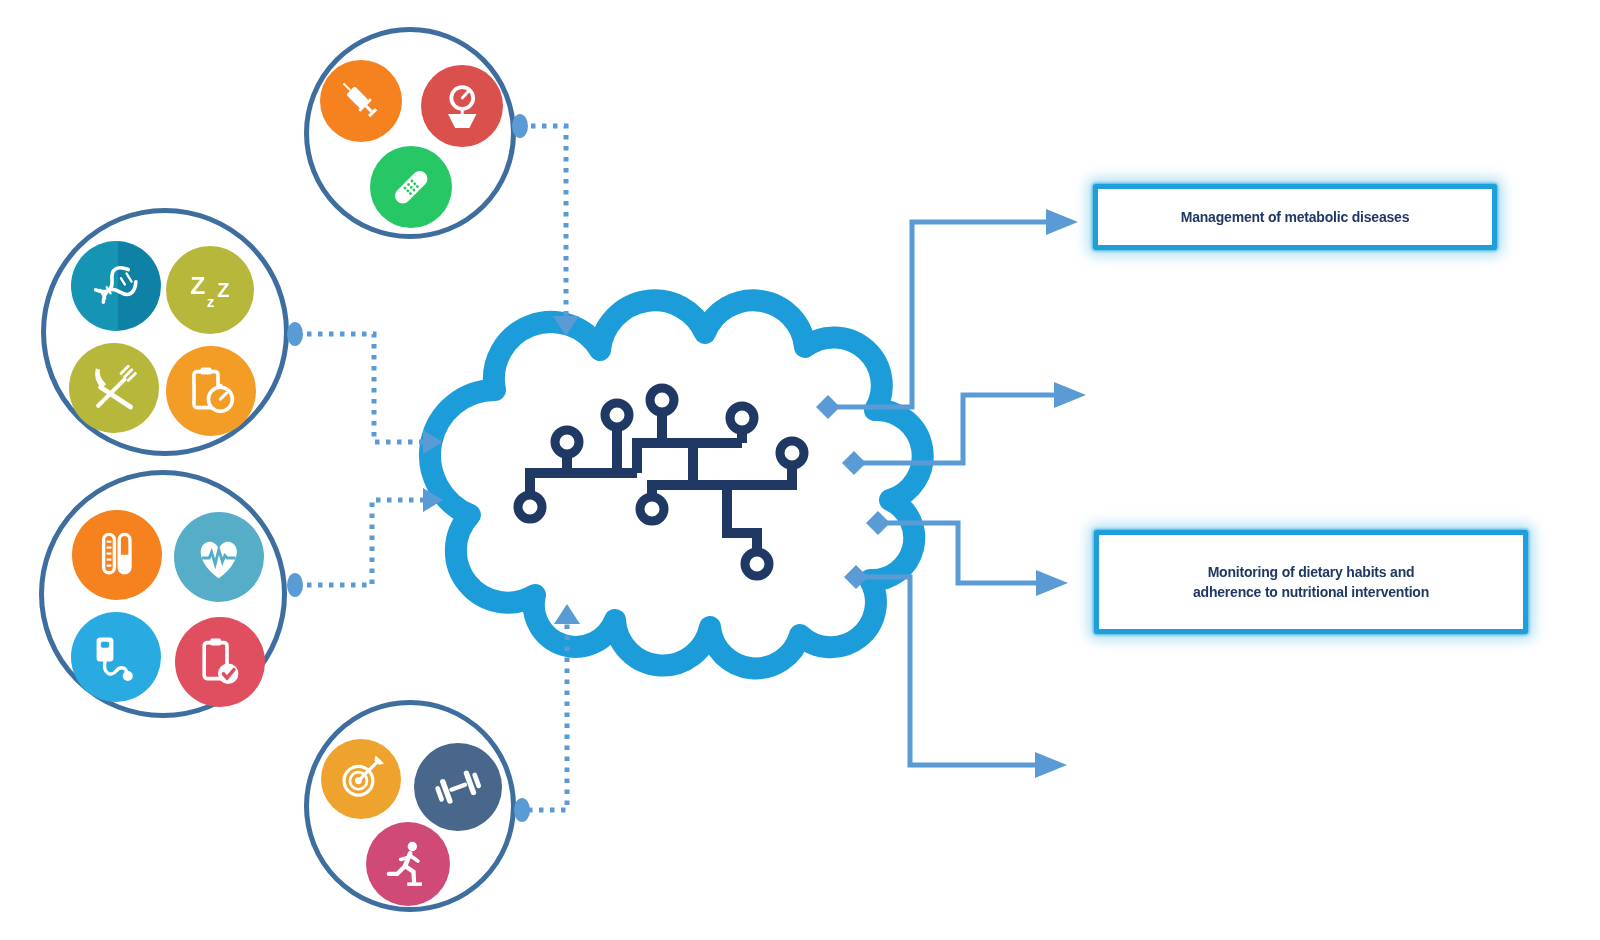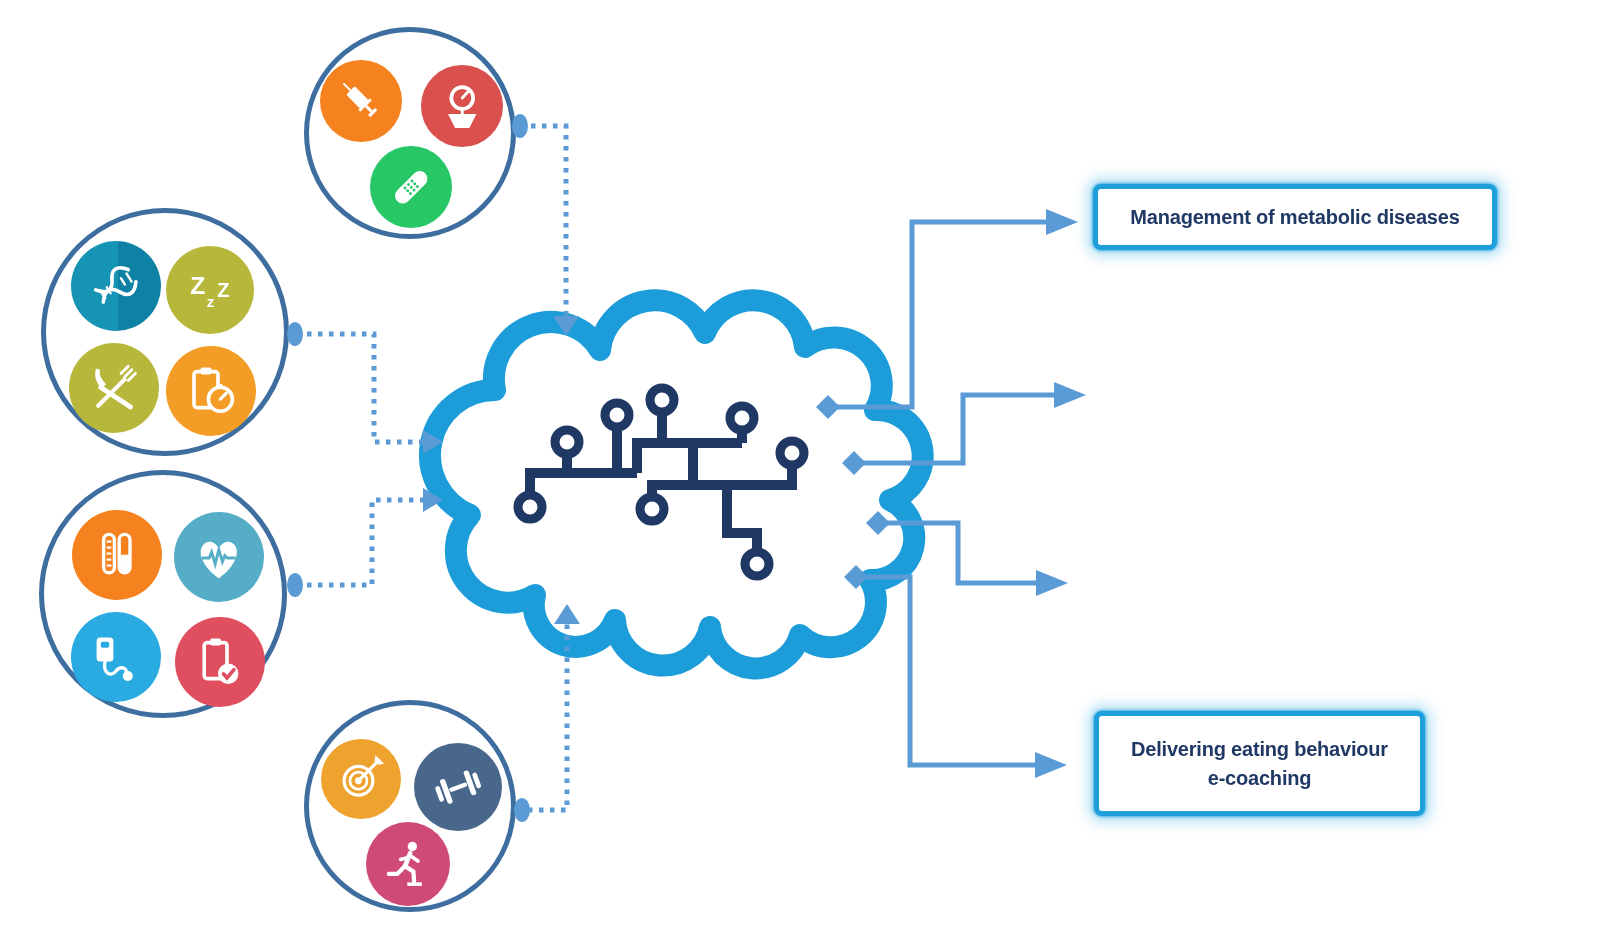--- a/index.html
+++ b/index.html
@@ -5,24 +5,24 @@
   html,body { margin:0; padding:0; background:#ffffff; }
   .canvas { position:relative; width:1600px; height:940px; background:#ffffff;
             font-family:"Liberation Sans", sans-serif; overflow:hidden; }
   .cluster { position:absolute; border-radius:50%; border:5px solid #3E6D9F;
              background:#fff; box-sizing:border-box; }
   .bubble { position:absolute; border-radius:50%; display:flex;
             align-items:center; justify-content:center; }
   .bubble svg { width:64%; height:64%; display:block; }
   .brain-svg, .overlay-svg { position:absolute; overflow:visible; }
   .overlay-svg { left:0; top:0; pointer-events:none; }
-  .obox { position:absolute; background:#fff; border:5px solid #1E9FDB; border-radius:8px;
+  .obox { position:absolute; background:#fff; border:5px solid #1E9FDB; border-radius:3px;
           box-shadow:0 0 3px 1px rgba(41,168,224,.85), 0 0 13px 6px rgba(41,168,224,.35);
           display:flex; flex-direction:column; align-items:center; justify-content:center;
-          color:#1F3864; font-weight:700; font-size:20px; line-height:1.45;
+          color:#1F3864; font-weight:700; font-size:14px; line-height:1.45;
           text-align:center; white-space:nowrap; letter-spacing:-0.2px; box-sizing:border-box; }
 </style>
 </head>
 <body>
 
 <div class="canvas">
 
   <div class="cluster" style="left:304px;top:27px;width:212px;height:212px">
     <div class="bubble" style="left:11px;top:28px;width:82px;height:82px;background:#F5821F">
       <svg viewBox="0 0 48 48">
@@ -246,19 +246,19 @@
       <rect x="869.5" y="514.5" width="17" height="17" transform="rotate(45 878 523)"></rect>
       <rect x="847.5" y="568.5" width="17" height="17" transform="rotate(45 856 577)"></rect>
     </g>
   </svg>
 
   <div class="obox" style="left:1093px;top:184px;width:404px;height:66px">
     <span>Management of metabolic diseases</span>
   </div>
 
 
-
-  <div class="obox" style="left:1094px;top:711px;width:331px;height:105px">
-    <span>Delivering eating behaviour</span>
-    <span>e-coaching</span>
-  </div>
+  <div class="obox" style="left:1094px;top:530px;width:434px;height:104px">
+    <span>Monitoring of dietary habits and</span>
+    <span>adherence to nutritional intervention</span>
+  </div>
+
 
 </div>
 
 </body></html>

